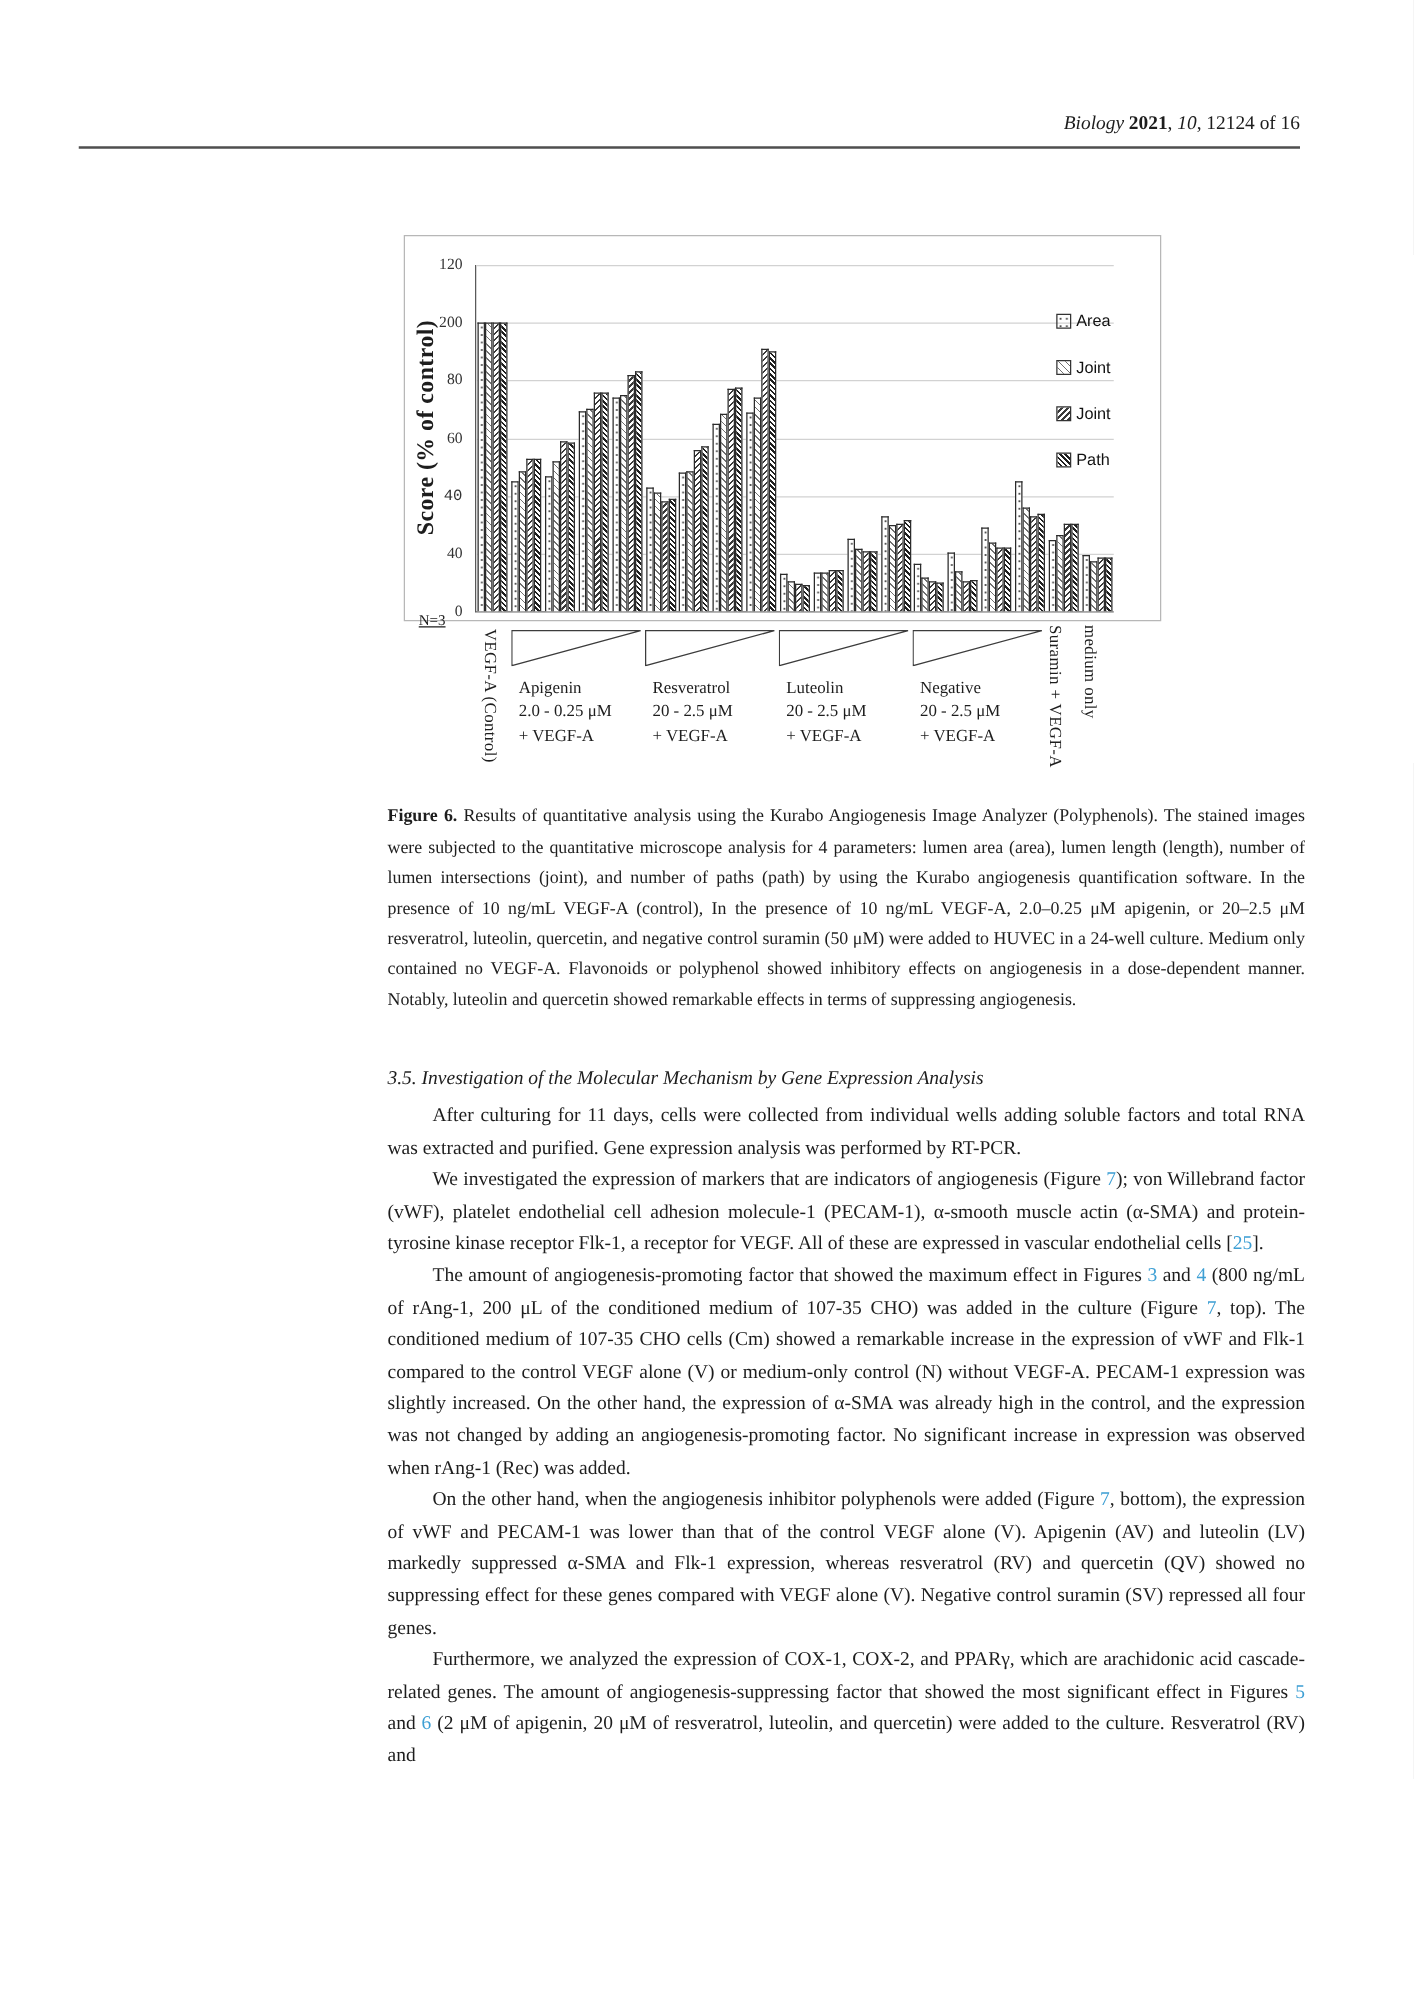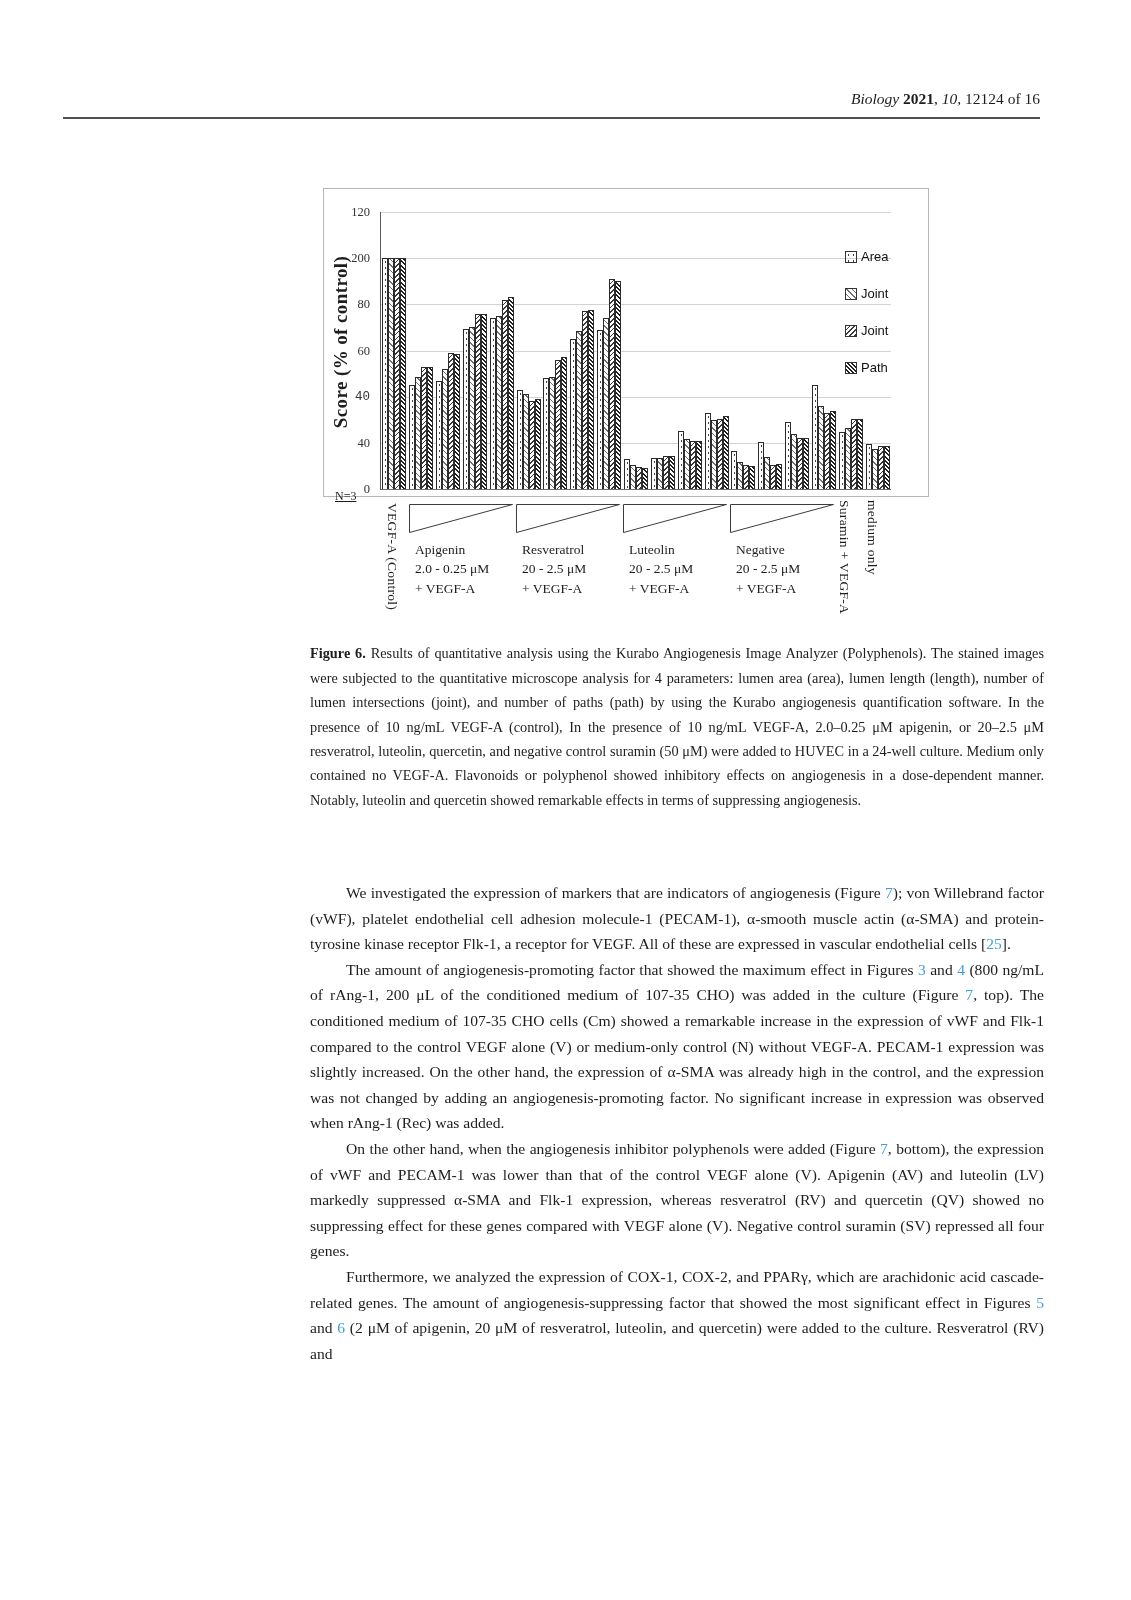--- a/index.html
+++ b/index.html
@@ -267,21 +267,23 @@
     <div>+ VEGF-A</div>
   </div>
   <div class="wedge-label wlabel-4">
     <div>Negative</div>
     <div>20 - 2.5 μM</div>
     <div>+ VEGF-A</div>
   </div>
 
   <p class="caption"><b>Figure 6.</b><span> Results of quantitative analysis using the Kurabo Angiogenesis Image Analyzer (Polyphenols). The stained images were subjected to the quantitative microscope analysis for 4 parameters: lumen area (area), lumen length (length), number of lumen intersections (joint), and number of paths (path) by using the Kurabo angiogenesis quantification software. In the presence of 10 ng/mL VEGF-A (control), In the presence of 10 ng/mL VEGF-A, 2.0–0.25 μM apigenin, or 20–2.5 μM resveratrol, luteolin, quercetin, and negative control suramin (50 μM) were added to HUVEC in a 24-well culture. Medium only contained no VEGF-A. Flavonoids or polyphenol showed inhibitory effects on angiogenesis in a dose-dependent manner. Notably, luteolin and quercetin showed remarkable effects in terms of suppressing angiogenesis.</span></p>
 
+  <div class="section-heading">3.5. Investigation of the Molecular Mechanism by Gene Expression Analysis</div>
 
   <div class="body-text">
+    <p class="body-para"><span>After culturing for 11 days, cells were collected from individual wells adding soluble factors and total RNA was extracted and purified. Gene expression analysis was performed by RT-PCR.</span></p>
     <p class="body-para"><span>We investigated the expression of markers that are indicators of angiogenesis (Figure </span><span class="ref-link">7</span><span>); von Willebrand factor (vWF), platelet endothelial cell adhesion molecule-1 (PECAM-1), α-smooth muscle actin (α-SMA) and protein-tyrosine kinase receptor Flk-1, a receptor for VEGF. All of these are expressed in vascular endothelial cells [</span><span class="ref-link">25</span><span>].</span></p>
     <p class="body-para"><span>The amount of angiogenesis-promoting factor that showed the maximum effect in Figures </span><span class="ref-link">3</span><span> and </span><span class="ref-link">4</span><span> (800 ng/mL of rAng-1, 200 μL of the conditioned medium of 107-35 CHO) was added in the culture (Figure </span><span class="ref-link">7</span><span>, top). The conditioned medium of 107-35 CHO cells (Cm) showed a remarkable increase in the expression of vWF and Flk-1 compared to the control VEGF alone (V) or medium-only control (N) without VEGF-A. PECAM-1 expression was slightly increased. On the other hand, the expression of α-SMA was already high in the control, and the expression was not changed by adding an angiogenesis-promoting factor. No significant increase in expression was observed when rAng-1 (Rec) was added.</span></p>
     <p class="body-para"><span>On the other hand, when the angiogenesis inhibitor polyphenols were added (Figure </span><span class="ref-link">7</span><span>, bottom), the expression of vWF and PECAM-1 was lower than that of the control VEGF alone (V). Apigenin (AV) and luteolin (LV) markedly suppressed α-SMA and Flk-1 expression, whereas resveratrol (RV) and quercetin (QV) showed no suppressing effect for these genes compared with VEGF alone (V). Negative control suramin (SV) repressed all four genes.</span></p>
     <p class="body-para"><span>Furthermore, we analyzed the expression of COX-1, COX-2, and PPARγ, which are arachidonic acid cascade-related genes. The amount of angiogenesis-suppressing factor that showed the most significant effect in Figures </span><span class="ref-link">5</span><span> and </span><span class="ref-link">6</span><span> (2 μM of apigenin, 20 μM of resveratrol, luteolin, and quercetin) were added to the culture.  Resveratrol (RV) and</span></p>
   </div>
 
 </div>
 
 </body></html>

